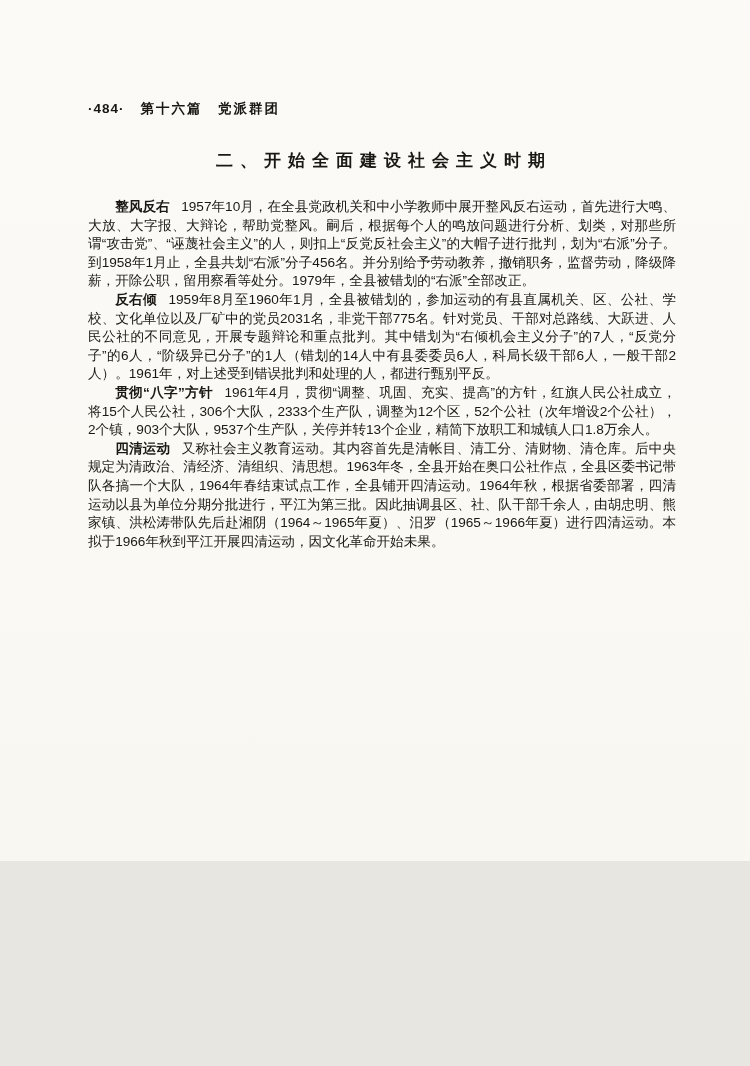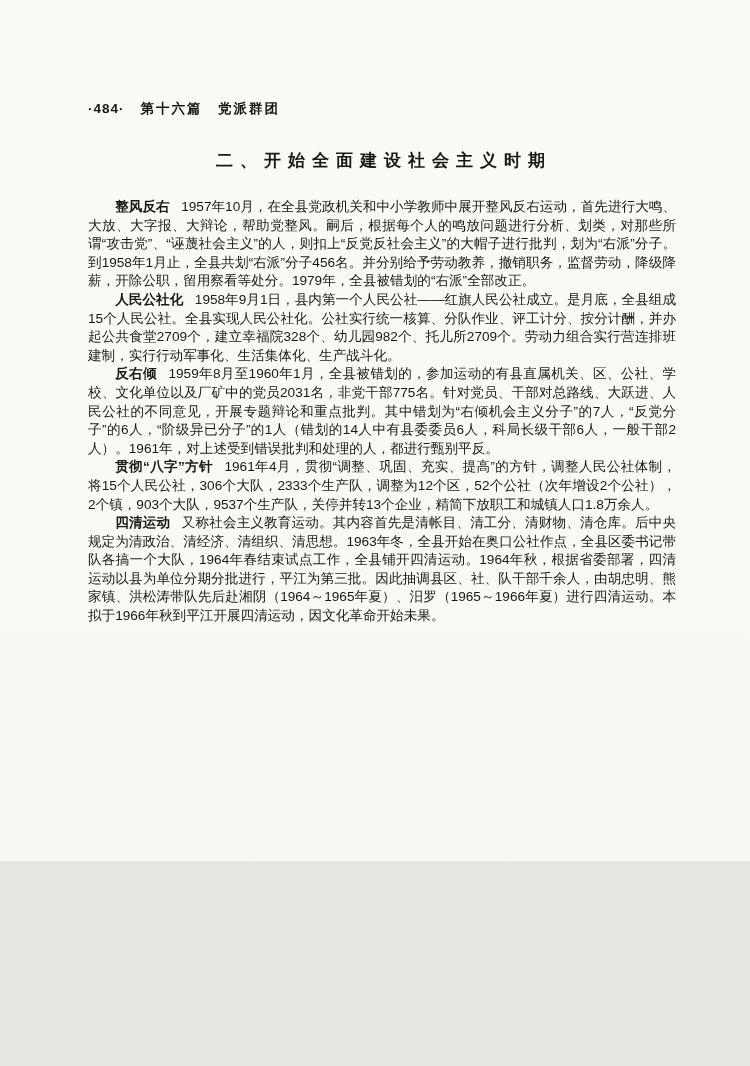--- a/index.html
+++ b/index.html
@@ -78,32 +78,29 @@
 
   <h1 class="title">二、开始全面建设社会主义时期</h1>
 
   <div class="content">
 
     <p class="para">
       <span class="term">整风反右</span><span>1957年10月，在全县党政机关和中小学教师中展开整风反右运动，首先进行大鸣、大放、大字报、大辩论，帮助党整风。嗣后，根据每个人的鸣放问题进行分析、划类，对那些所谓“攻击党”、“诬蔑社会主义”的人，则扣上“反党反社会主义”的大帽子进行批判，划为“右派”分子。到1958年1月止，全县共划“右派”分子456名。并分别给予劳动教养，撤销职务，监督劳动，降级降薪，开除公职，留用察看等处分。1979年，全县被错划的“右派”全部改正。</span>
     </p>
 
 
-    <p class="para">
-      <span class="term">人民公社化</span><span>1958年9月1日，县内第一个人民公社——红旗人民公社成立。是月底，全县组成15个人民公社。全县实现人民公社化。公社实行统一核算、分队作业、评工计分、按分计酬，并办起公共食堂2709个，建立幸福院328个、幼儿园982个、托儿所2709个。劳动力组合实行营连排班建制，实行行动军事化、生活集体化、生产战斗化。</span>
-    </p>
 
     <p class="para">
       <span class="term">反右倾</span><span>1959年8月至1960年1月，全县被错划的，参加运动的有县直属机关、区、公社、学校、文化单位以及厂矿中的党员2031名，非党干部775名。针对党员、干部对总路线、大跃进、人民公社的不同意见，开展专题辩论和重点批判。其中错划为“右倾机会主义分子”的7人，“反党分子”的6人，“阶级异已分子”的1人（错划的14人中有县委委员6人，科局长级干部6人，一般干部2人）。1961年，对上述受到错误批判和处理的人，都进行甄别平反。</span>
     </p>
 
 
 
     <p class="para">
-      <span class="term">贯彻“八字”方针</span><span>1961年4月，贯彻“调整、巩固、充实、提高”的方针，调整人民公社体制，将15个人民公社，306个大队，2333个生产队，调整为12个区，52个公社（次年增设2个公社），2个镇，903个大队，9537个生产队，关停并转13个企业，精简下放职工和城镇人口1.8万余人。</span>
+      <span class="term">贯彻“八字”方针</span><span>1961年4月，贯彻“调整、巩固、充实、提高”的方针，红旗人民公社成立，将15个人民公社，306个大队，2333个生产队，调整为12个区，52个公社（次年增设2个公社），2个镇，903个大队，9537个生产队，关停并转13个企业，精简下放职工和城镇人口1.8万余人。</span>
     </p>
 
     <p class="para">
       <span class="term">四清运动</span><span>又称社会主义教育运动。其内容首先是清帐目、清工分、清财物、清仓库。后中央规定为清政治、清经济、清组织、清思想。1963年冬，全县开始在奥口公社作点，全县区委书记带队各搞一个大队，1964年春结束试点工作，全县铺开四清运动。1964年秋，根据省委部署，四清运动以县为单位分期分批进行，平江为第三批。因此抽调县区、社、队干部千余人，由胡忠明、熊家镇、洪松涛带队先后赴湘阴（1964～1965年夏）、汨罗（1965～1966年夏）进行四清运动。本拟于1966年秋到平江开展四清运动，因文化革命开始未果。</span>
     </p>
 
 
   </div>
 
 </div>

